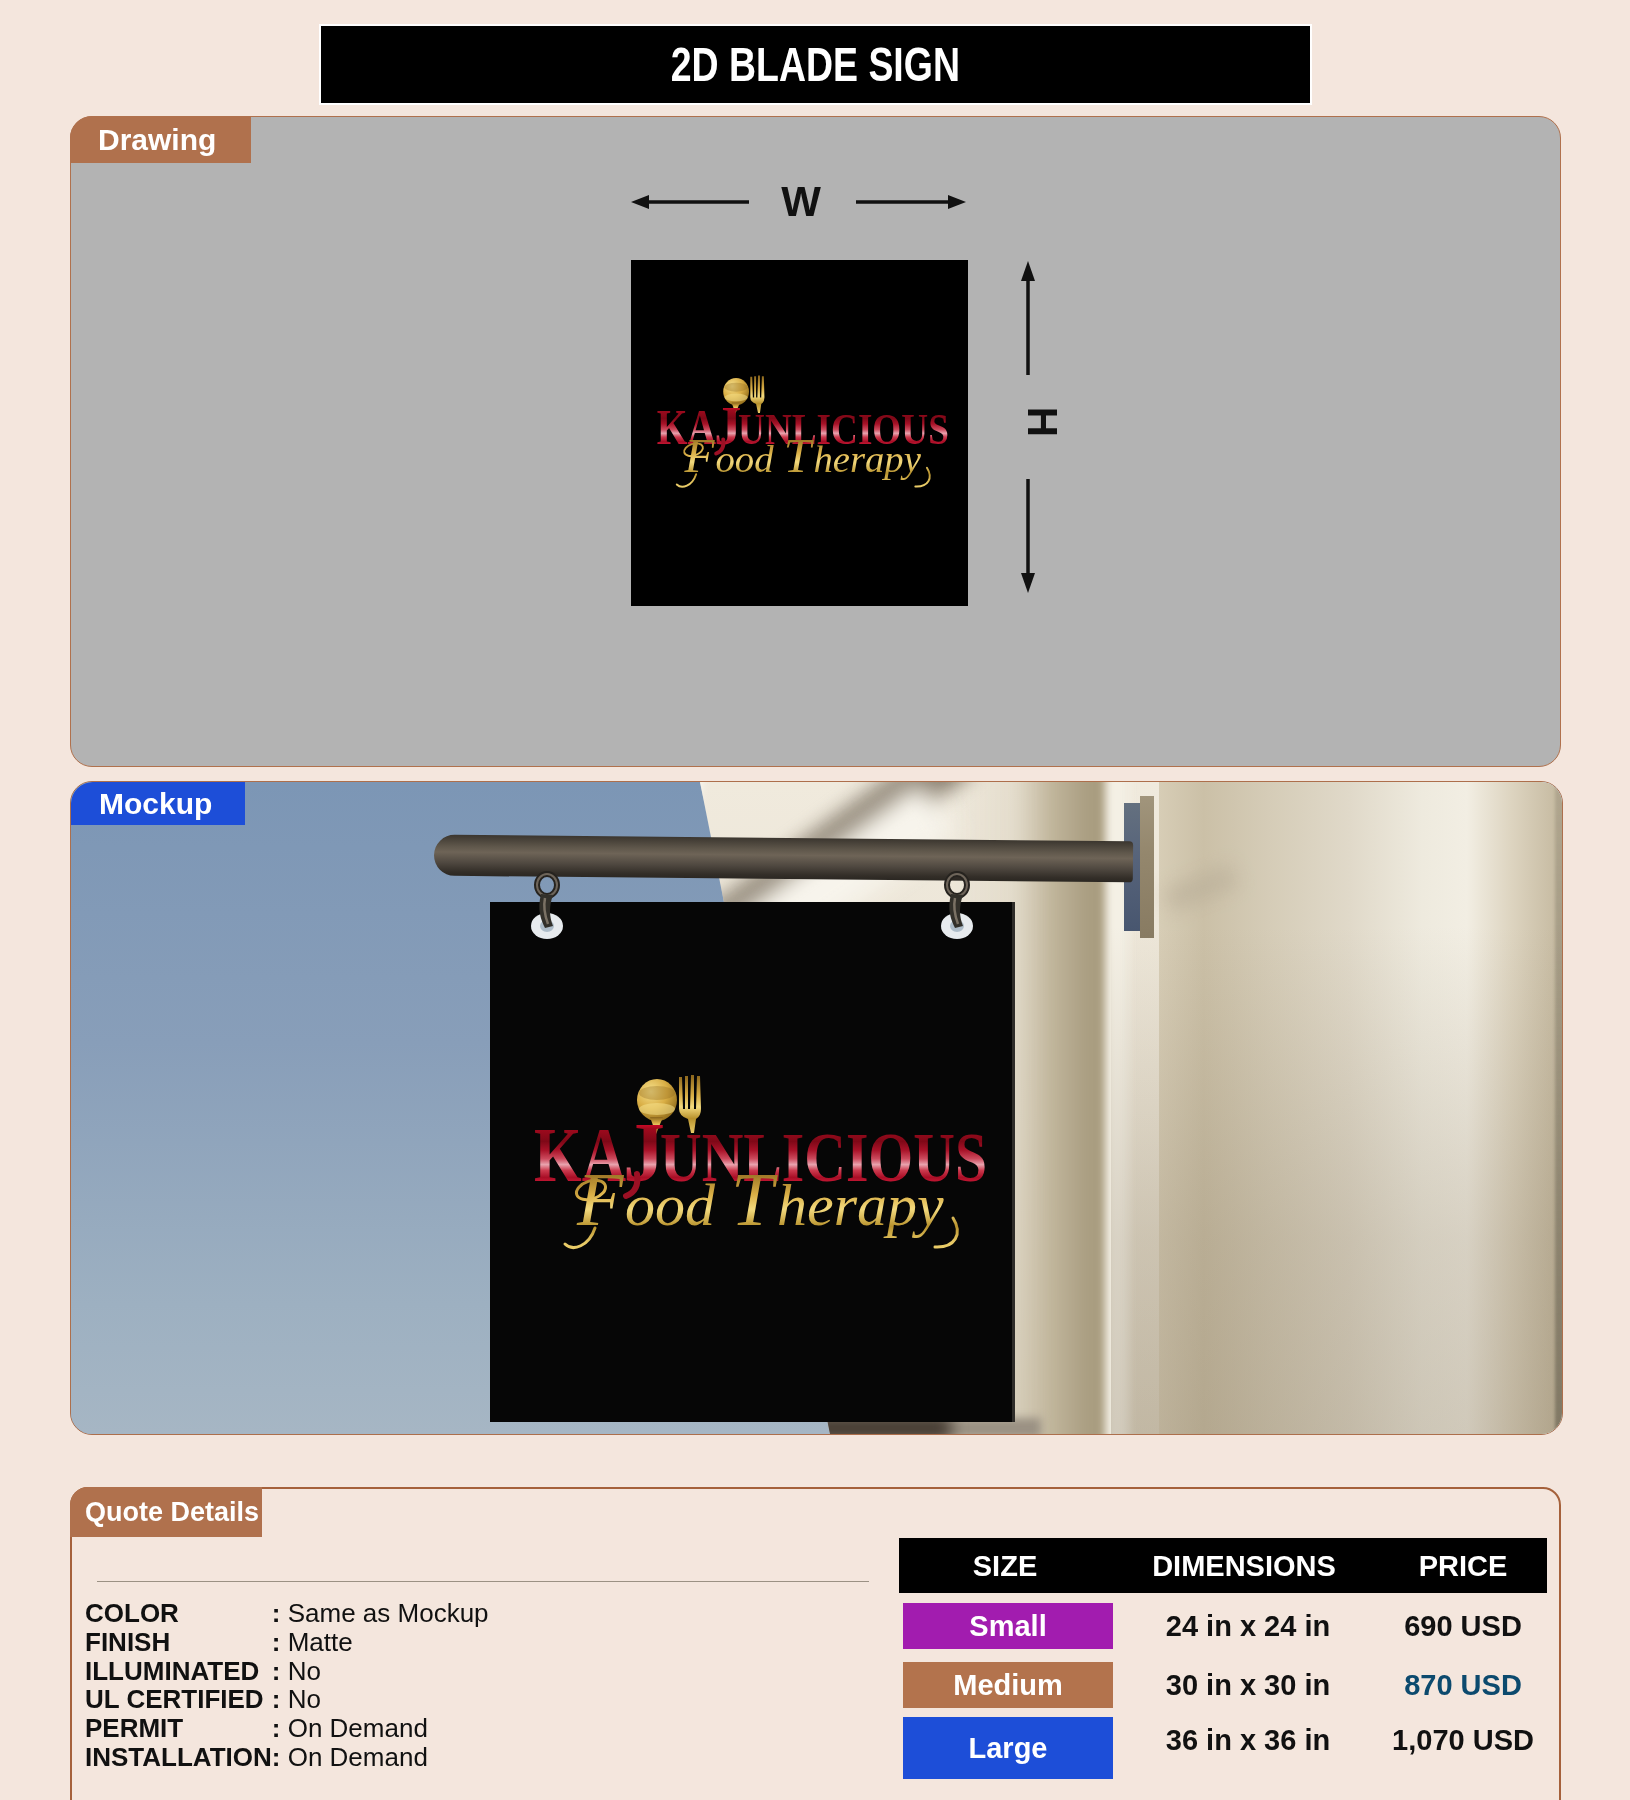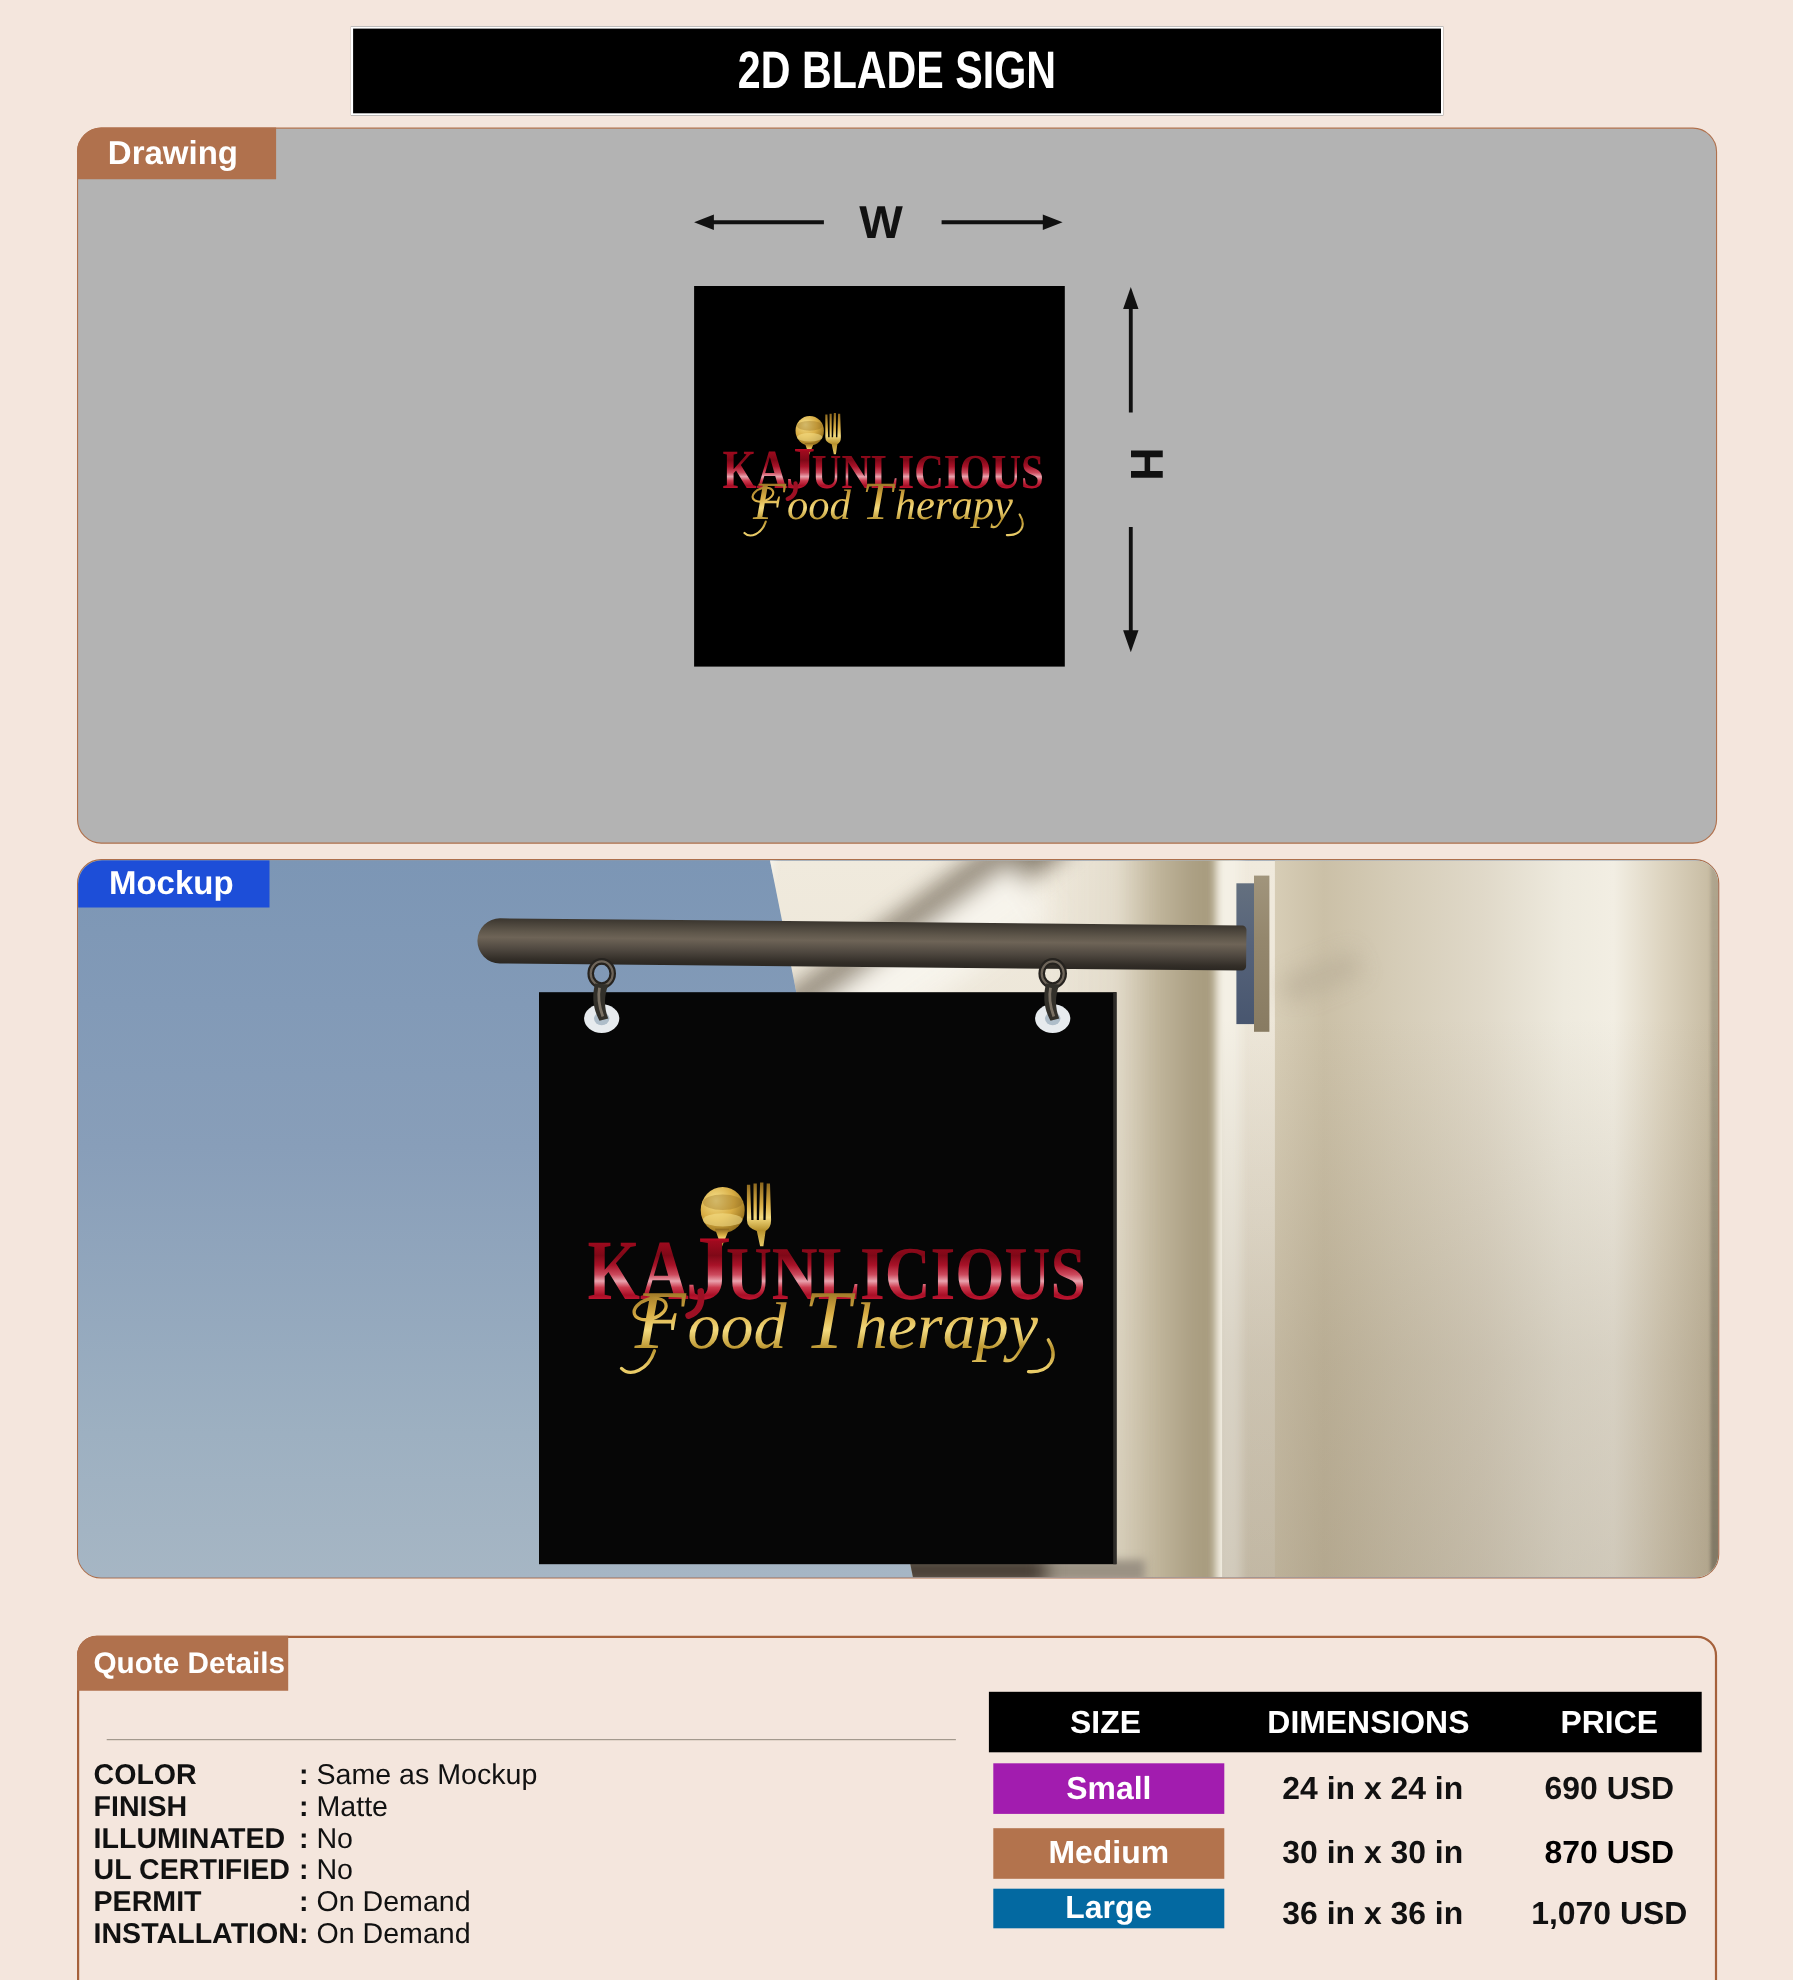--- a/index.html
+++ b/index.html
@@ -160,23 +160,23 @@
   <div class="abs" style="left:831px;top:114px;width:210px;height:46px;background:#a21caf;display:flex;align-items:center;justify-content:center;color:#fff;font-weight:bold;font-size:29px;">Small</div>
 
   <div class="abs" style="left:1041px;top:114px;width:270px;height:46px;display:flex;align-items:center;justify-content:center;color:#111;font-weight:bold;font-size:29px;">24 in x 24 in</div>
 
   <div class="abs" style="left:1281px;top:114px;width:220px;height:46px;display:flex;align-items:center;justify-content:center;color:#111;font-weight:bold;font-size:29px;">690 USD</div>
 
   <div class="abs" style="left:831px;top:173px;width:210px;height:46px;background:#b3734d;display:flex;align-items:center;justify-content:center;color:#fff;font-weight:bold;font-size:29px;">Medium</div>
 
   <div class="abs" style="left:1041px;top:173px;width:270px;height:46px;display:flex;align-items:center;justify-content:center;color:#111;font-weight:bold;font-size:29px;">30 in x 30 in</div>
 
-  <div class="abs" style="left:1281px;top:173px;width:220px;height:46px;display:flex;align-items:center;justify-content:center;color:#000000;font-weight:bold;font-size:29px;">870 USD</div>
-
-  <div class="abs" style="left:831px;top:228px;width:210px;height:36px;background:#0369a1;display:flex;align-items:center;justify-content:center;color:#fff;font-weight:bold;font-size:29px;">Large</div>
+  <div class="abs" style="left:1281px;top:173px;width:220px;height:46px;display:flex;align-items:center;justify-content:center;color:#0c4a6e;font-weight:bold;font-size:29px;">870 USD</div>
+
+  <div class="abs" style="left:831px;top:228px;width:210px;height:62px;background:#1d4ed8;display:flex;align-items:center;justify-content:center;color:#fff;font-weight:bold;font-size:29px;">Large</div>
 
   <div class="abs" style="left:1041px;top:228px;width:270px;height:46px;display:flex;align-items:center;justify-content:center;color:#111;font-weight:bold;font-size:29px;">36 in x 36 in</div>
 
   <div class="abs" style="left:1281px;top:228px;width:220px;height:46px;display:flex;align-items:center;justify-content:center;color:#111;font-weight:bold;font-size:29px;">1,070 USD</div>
 </div>
 
 <svg width="0" height="0" style="position:absolute;">
   <defs>
     <linearGradient id="redg" gradientUnits="userSpaceOnUse" x1="0" y1="56" x2="0" y2="114">
       <stop offset="0" stop-color="#d40828"></stop>

